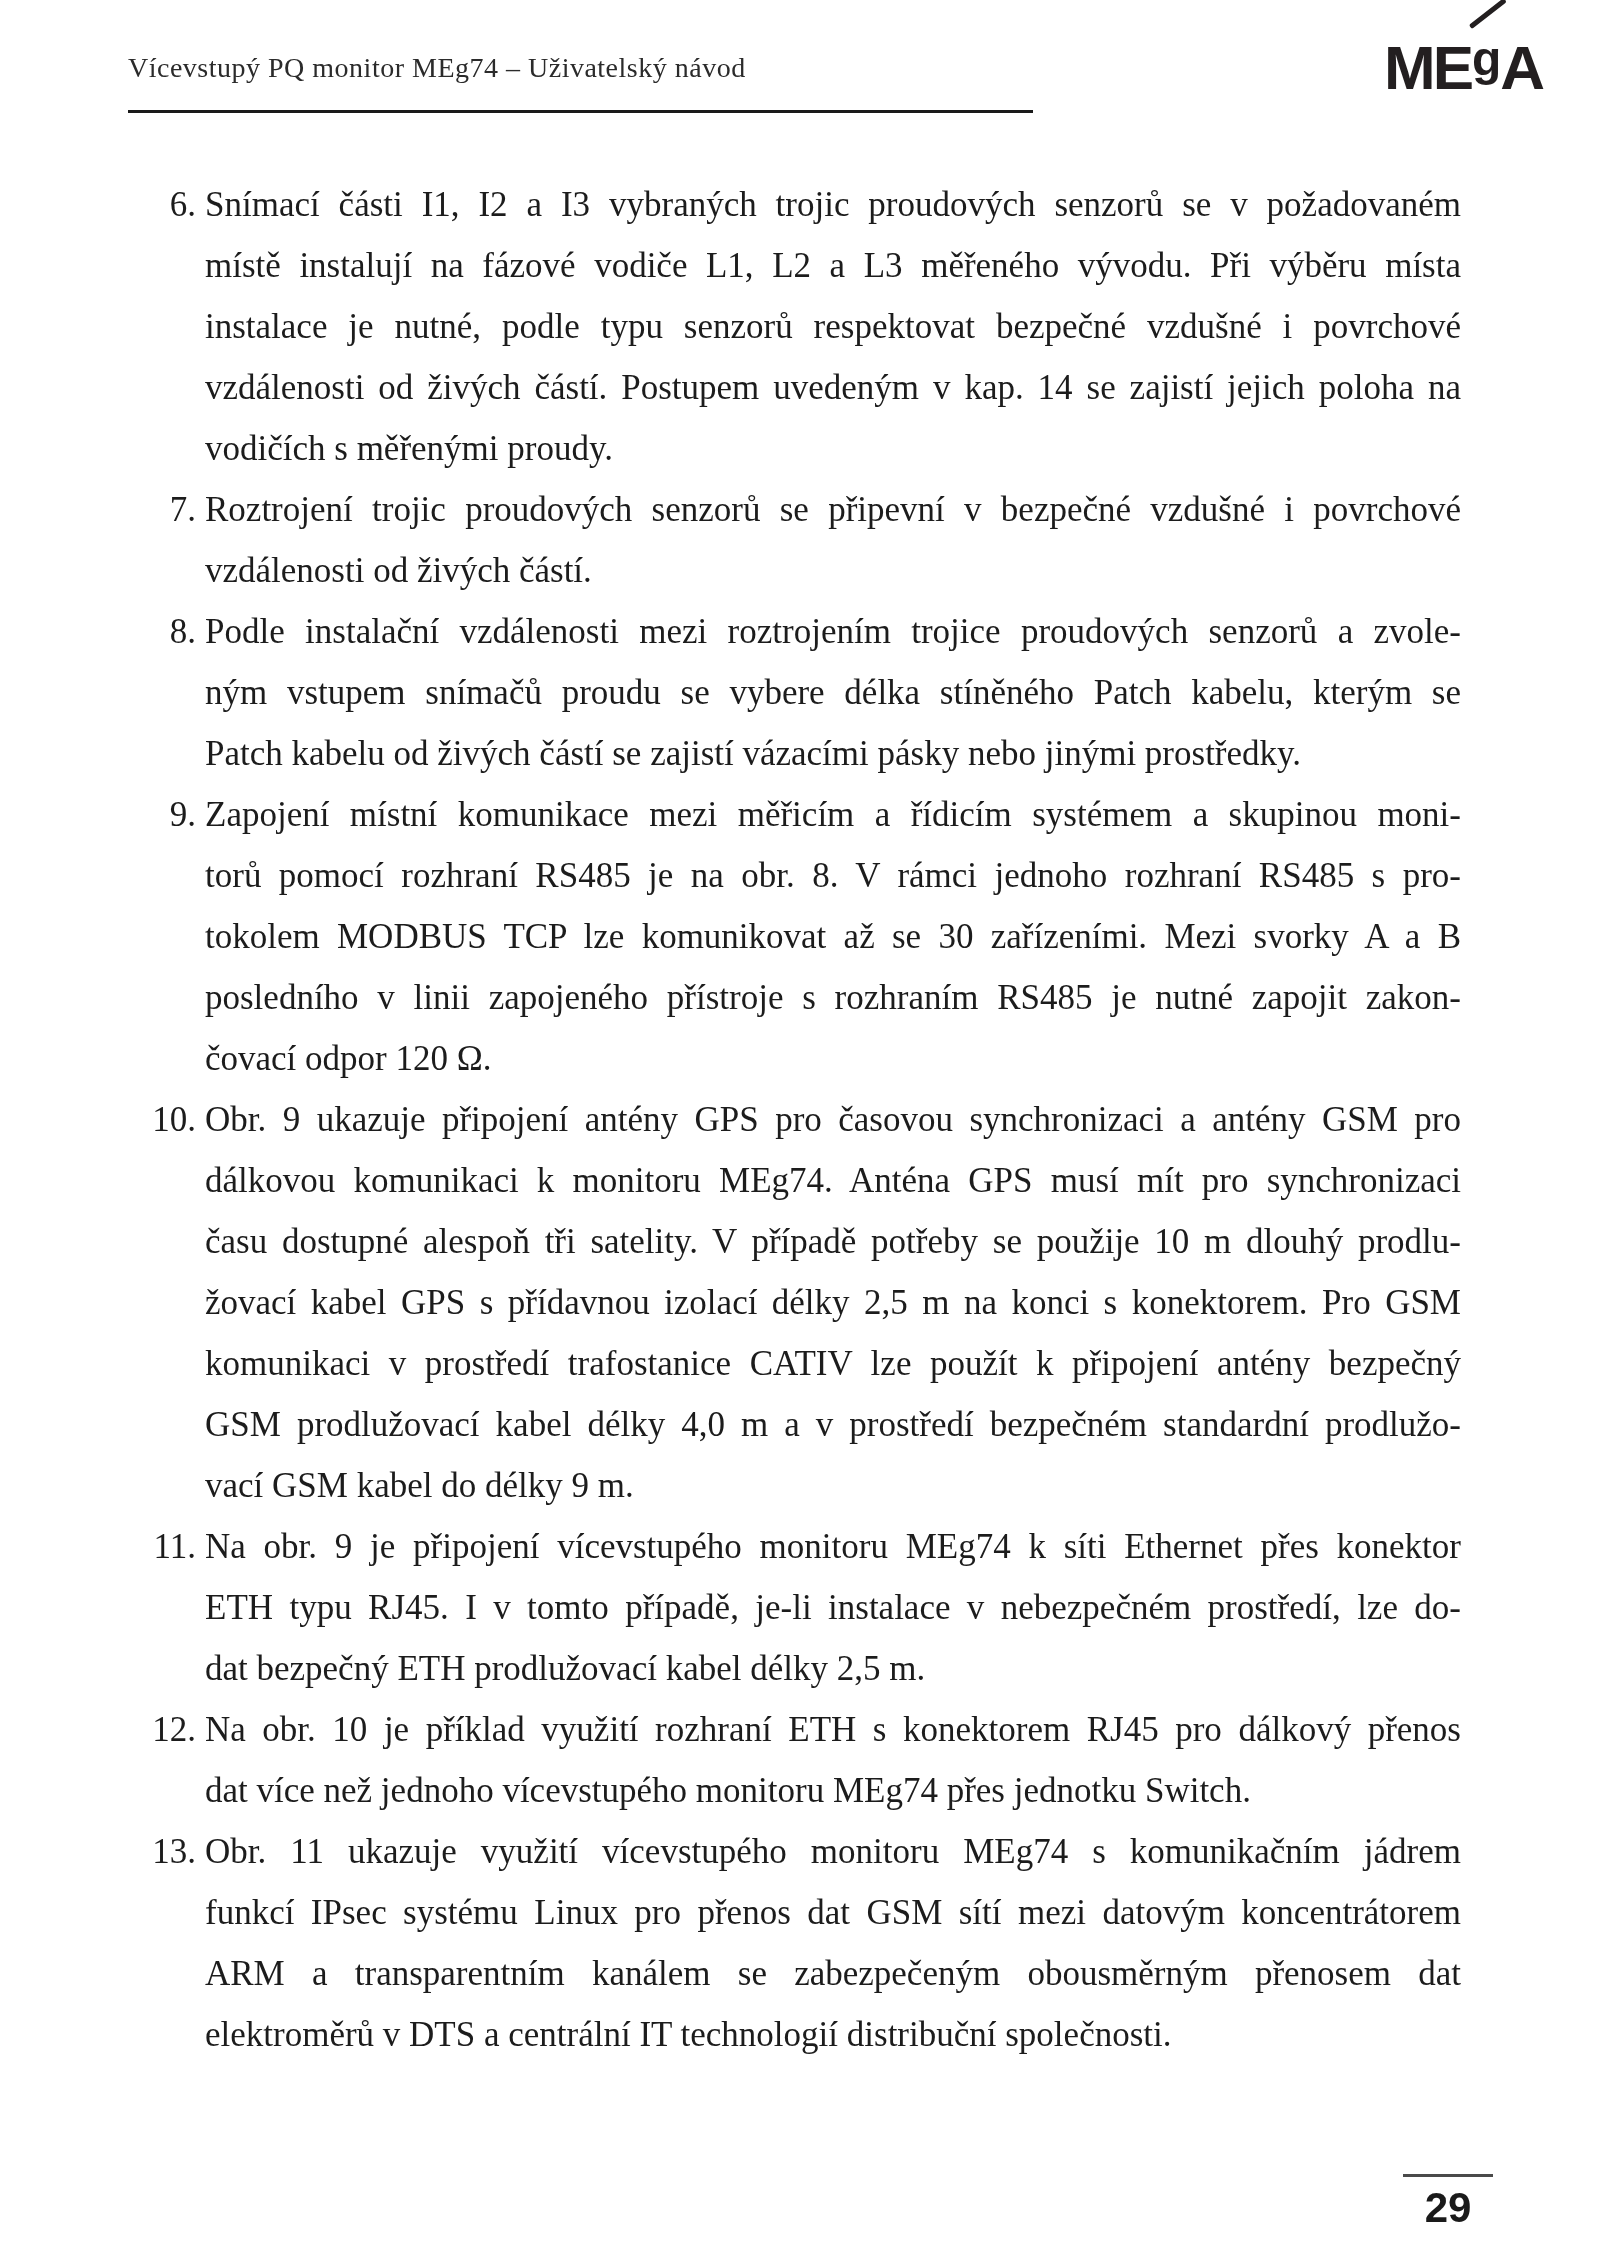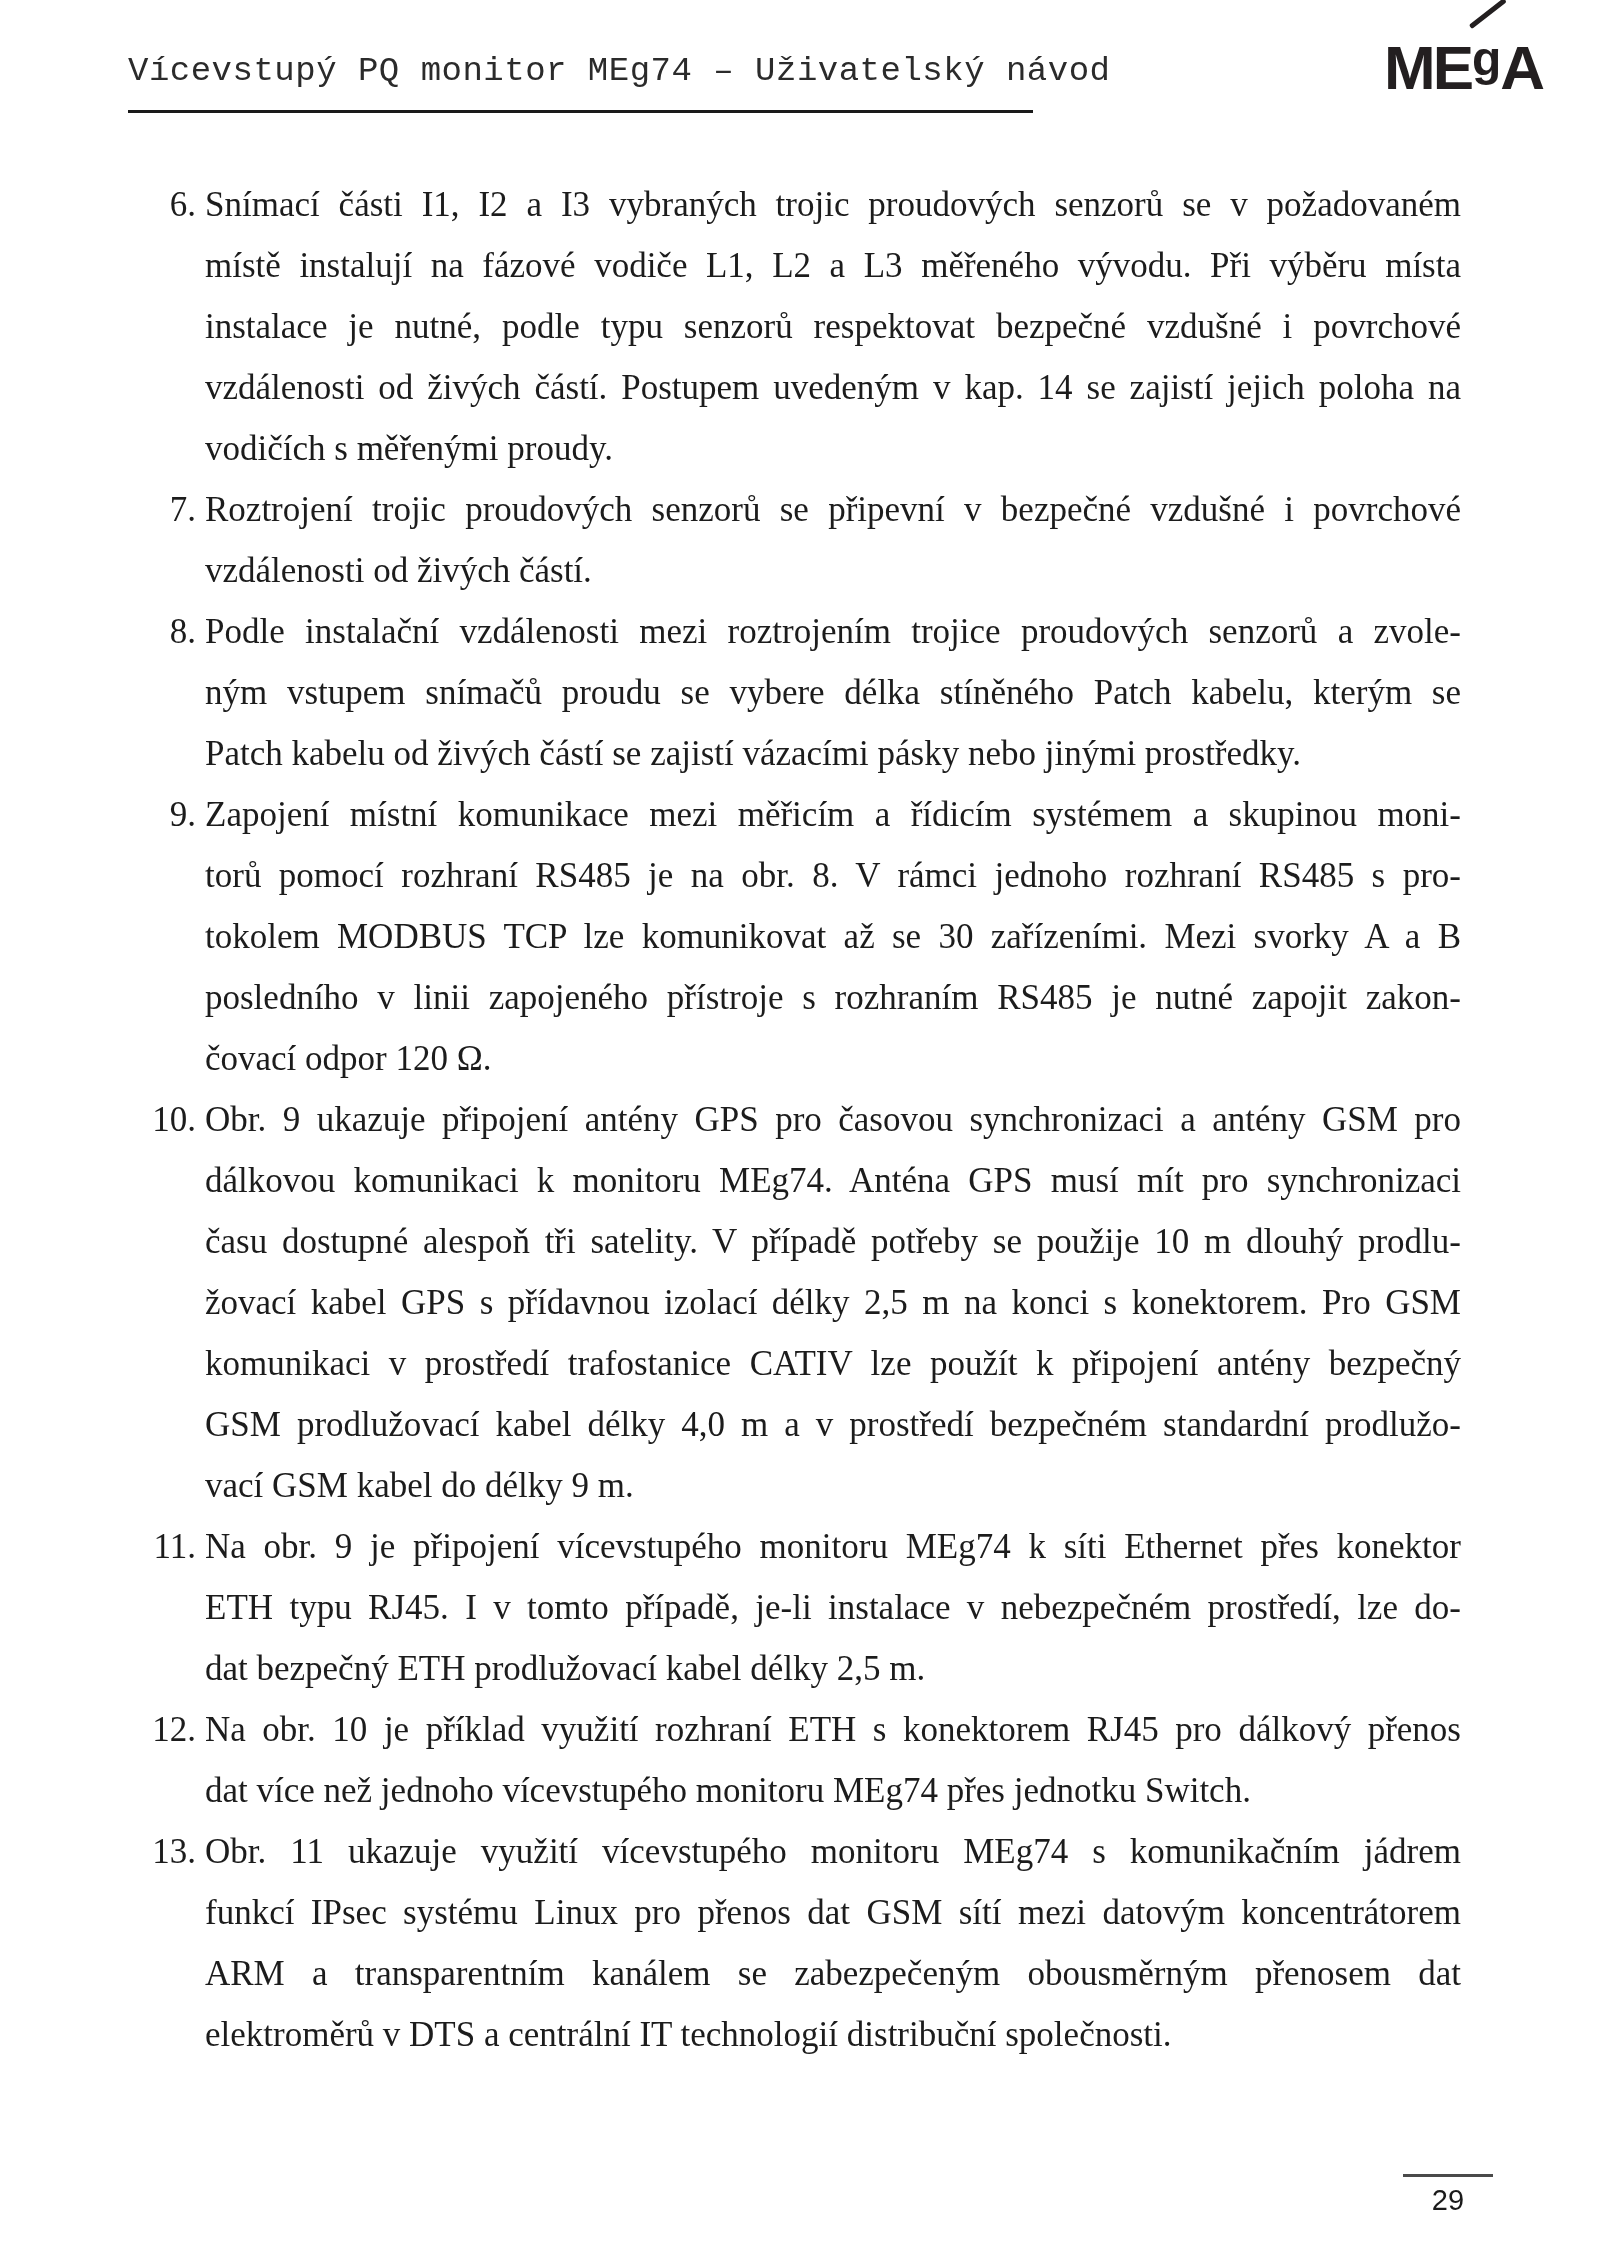--- a/index.html
+++ b/index.html
@@ -9,22 +9,22 @@
     position: relative;
     overflow: hidden;
     font-family: "Liberation Serif", serif;
     color: #1c1c1c;
   }
 
   
   .header-title {
     position: absolute;
     left: 128px; top: 52px;
-    font-family: Liberation Mono, monospace;
-    font-size: 34px;
+    font-family: Liberation Serif, serif;
+    font-size: 28px;
     font-weight: 400;
     letter-spacing: 0.5px;
     color: #2b2b2b;
     white-space: nowrap;
   }
   .header-rule {
     position: absolute;
     left: 128px; top: 110px;
     width: 905px; height: 3px;
     background: #1a1a1a;
@@ -99,22 +99,22 @@
     left: 1403px; top: 2174px;
     width: 90px; height: 3px;
     background: #4a4a4a;
   }
   .page-number {
     position: absolute;
     left: 1403px; top: 2184px;
     width: 90px;
     text-align: center;
     font-family: "Liberation Sans", sans-serif;
-    font-size: 29px;
-    font-weight: 400;
+    font-size: 42px;
+    font-weight: 700;
     color: #1a1a1a;
   }
 </style>
 </head>
 <body>
 
 <div class="header-title">Vícevstupý PQ monitor MEg74 – Uživatelský návod</div>
 <div class="header-rule"></div>
 
 <div class="logo">

